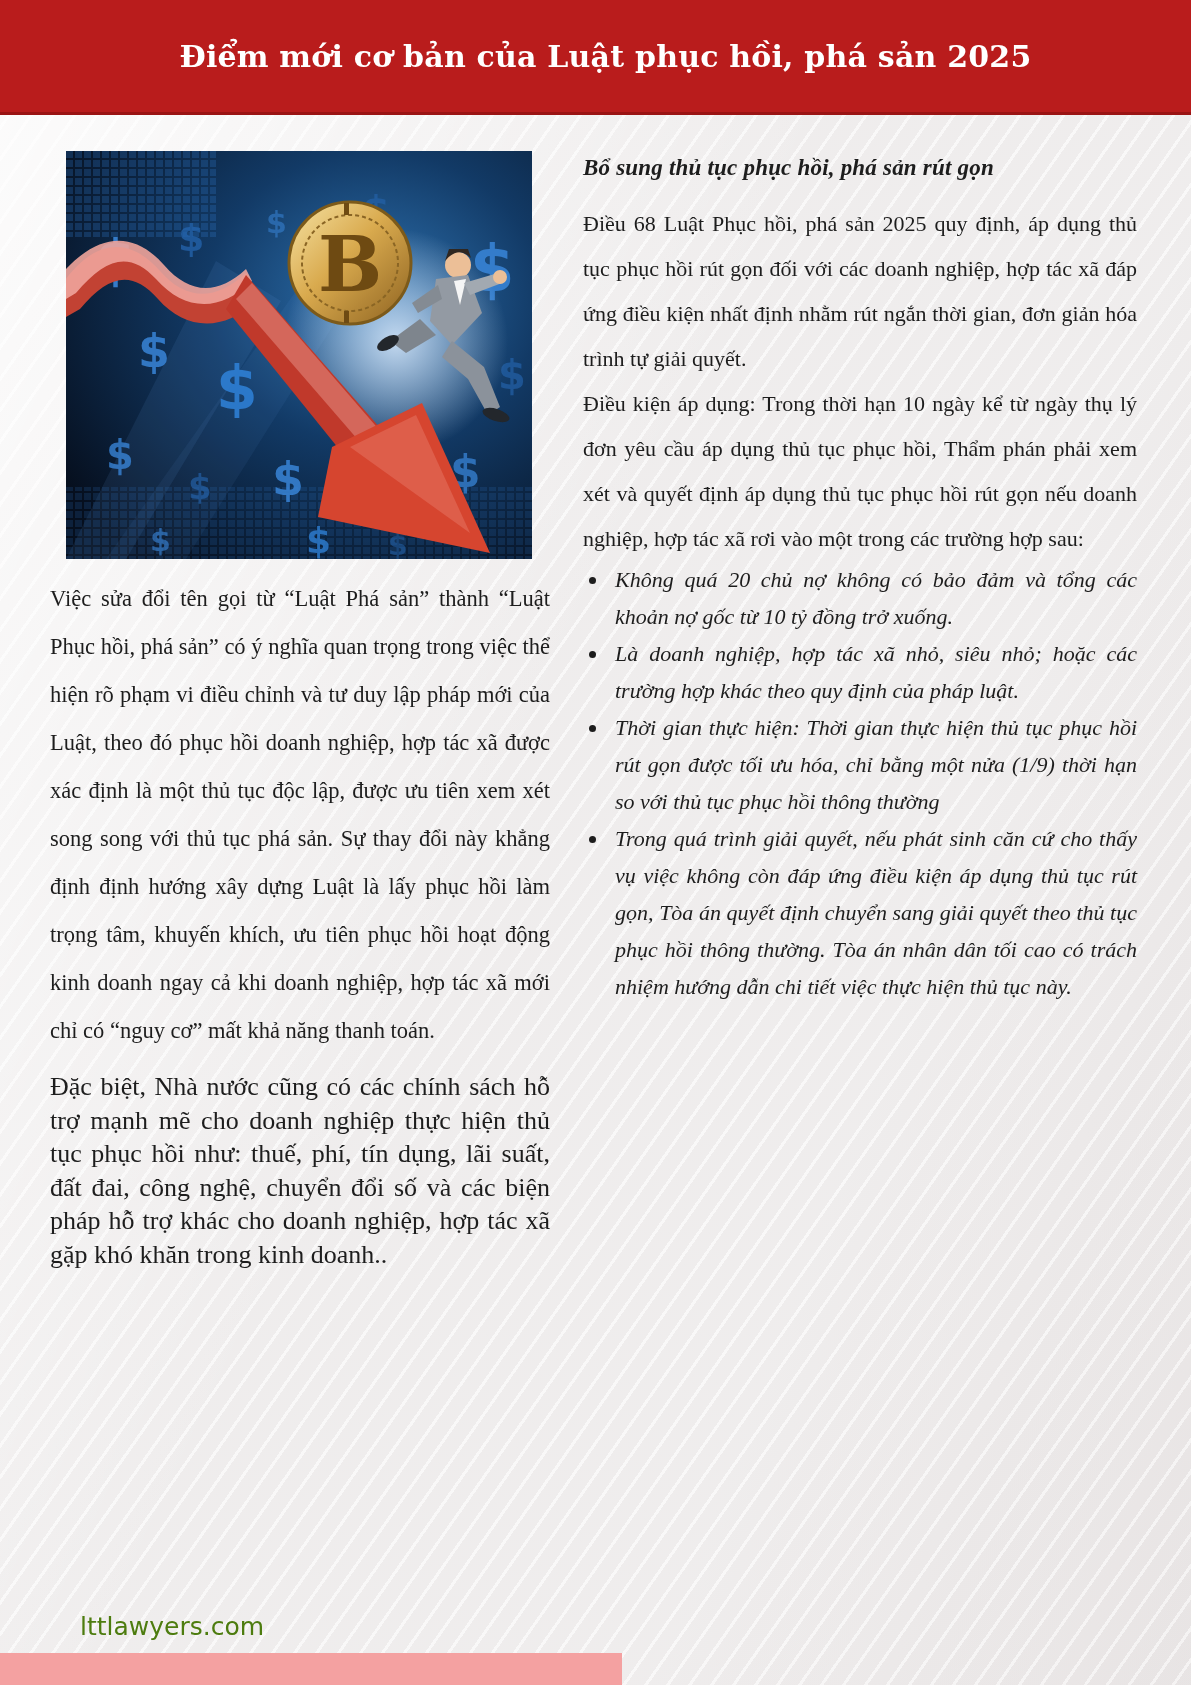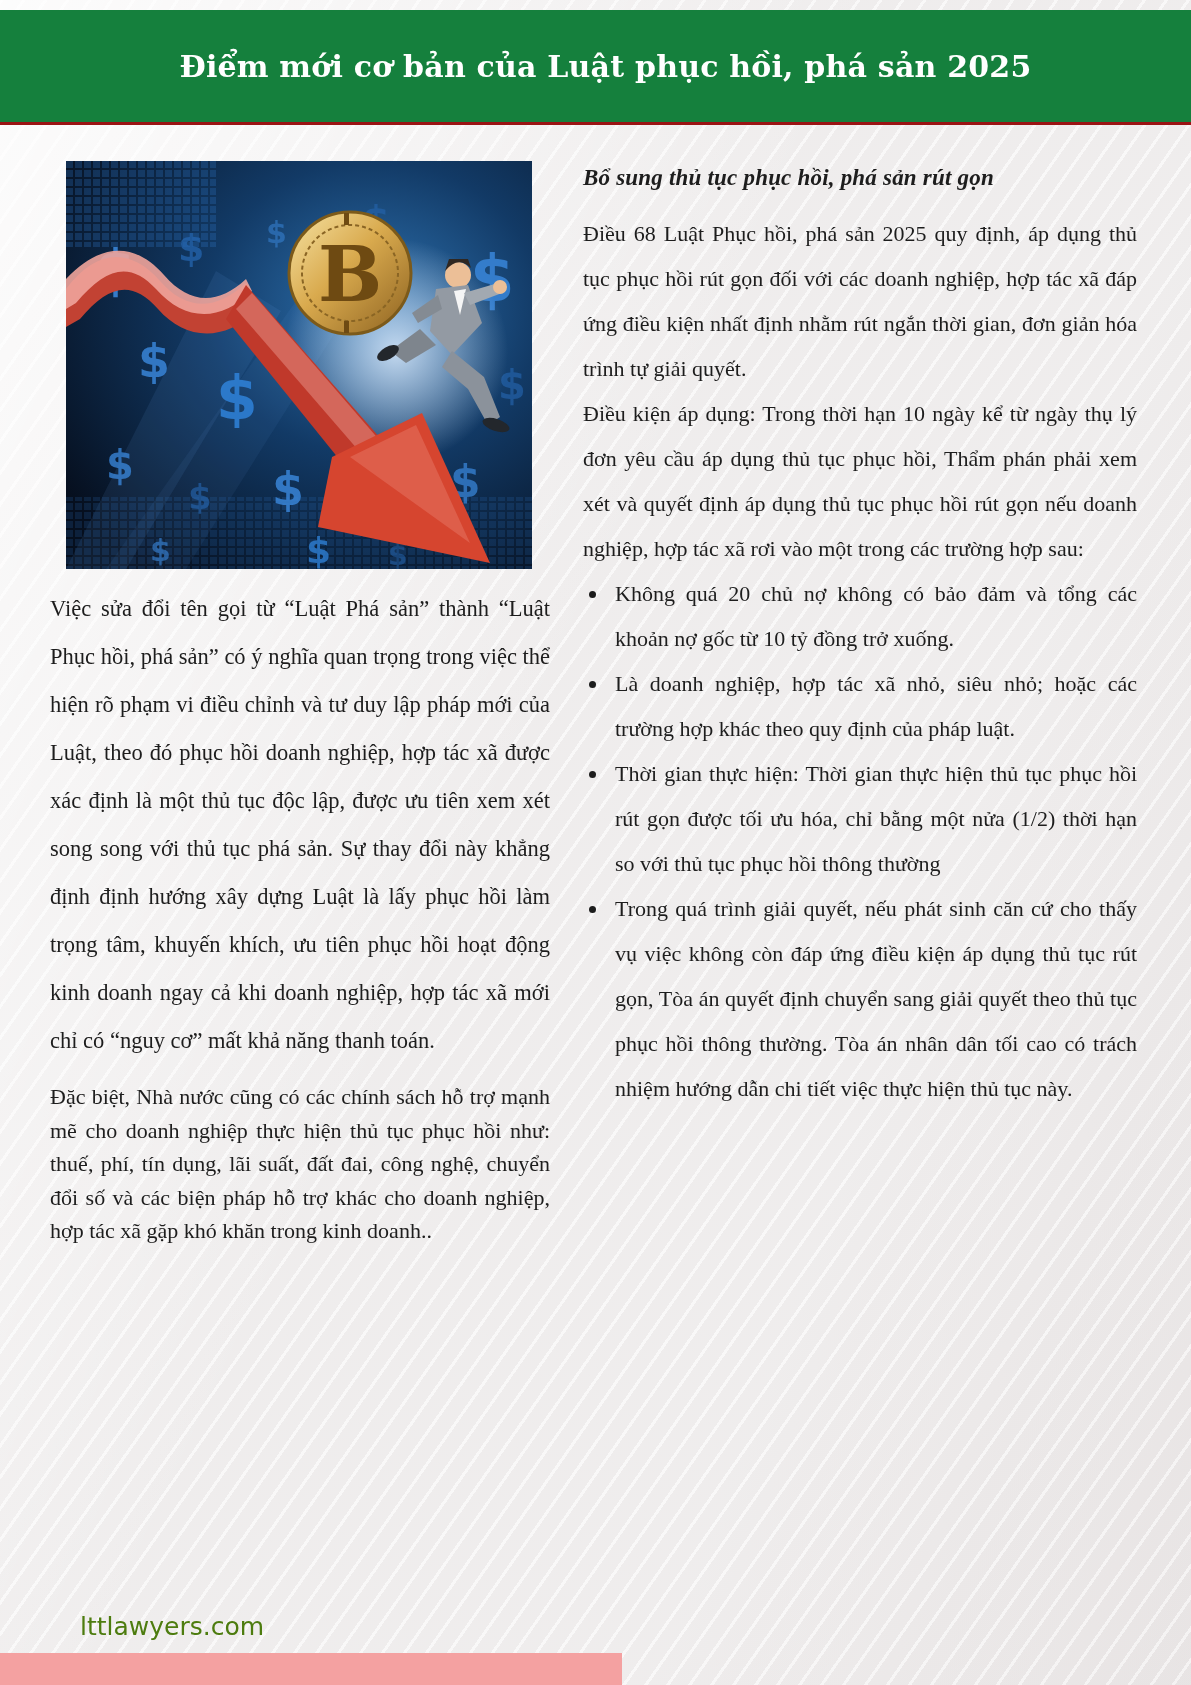--- a/index.html
+++ b/index.html
@@ -21,22 +21,22 @@
     pointer-events:none;
   }
   .masthead{position:relative;padding:20px 0 0 47px;}
   .issue-label{font-size:19px;line-height:24px;color:#141414;}
   .issue-number{
     font-family:"DejaVu Sans", sans-serif;
     font-weight:700;font-size:41px;line-height:46px;letter-spacing:2px;color:#0d0d0d;
   }
   .banner{
     position:relative;
-    margin-top:10px;height:112px;
-    background:#15803d;
+    height:112px;
+    background:#b91c1c;
     border-bottom:3px solid #9a1414;
     display:flex;align-items:center;justify-content:center;padding-left:20px;
   }
   .banner-title{
     font-family:"DejaVu Serif", serif;
     font-weight:700;font-size:30px;color:#ffffff;letter-spacing:.2px;
   }
   .columns{
     position:relative;
     display:flex;gap:33px;
@@ -51,34 +51,34 @@
     font-weight:bold;font-style:italic;
     text-align:justify;
   }
   .col-left .p1{
     margin:16px 0 0 0;
     font-size:22.5px;line-height:48px;
     text-align:justify;
   }
   .col-left .p2{
     margin:15px 0 0 0;
-    font-size:22px;line-height:33.5px;
+    font-size:26px;line-height:33.5px;
     text-align:justify;
   }
   .col-right h2{
     margin:0 0 16px 0;
     font-size:23px;line-height:34px;
     font-weight:bold;font-style:italic;
     letter-spacing:.2px;
   }
   .col-right .sub{margin:0;font-size:23px;line-height:45px;}
   .col-right p{margin:0;font-size:22px;line-height:45px;text-align:justify;}
   .col-right ul{margin:0;padding:0 0 0 26px;list-style:disc;}
   .col-right li{
-    font-size:22px;line-height:45px;text-align:justify;padding-left:6px;
+    font-size:22px;line-height:37px;text-align:justify;padding-left:6px;font-style:italic;
   }
   .site-link{
     position:absolute;left:80px;top:1612px;
     font-family:"DejaVu Sans", sans-serif;
     font-size:25px;color:#4d7c0f;text-decoration:none;
   }
   .footer-band{
     position:absolute;left:0;bottom:0;
     width:622px;height:32px;background:#f4a1a1;
   }
@@ -181,21 +181,21 @@
       <p class="p2">Đặc biệt, Nhà nước cũng có các chính sách hỗ trợ mạnh mẽ cho doanh nghiệp thực hiện thủ tục phục hồi như: thuế, phí, tín dụng, lãi suất, đất đai, công nghệ, chuyển đổi số và các biện pháp hỗ trợ khác cho doanh nghiệp, hợp tác xã gặp khó khăn trong kinh doanh..</p>
     </div>
 
     <div class="col-right">
       <h2>Bổ sung thủ tục phục hồi, phá sản rút gọn</h2>
       <p>Điều 68 Luật Phục hồi, phá sản 2025 quy định, áp dụng thủ tục phục hồi rút gọn đối với các doanh nghiệp, hợp tác xã đáp ứng điều kiện nhất định nhằm rút ngắn thời gian, đơn giản hóa trình tự giải quyết.</p>
       <p>Điều kiện áp dụng: Trong thời hạn 10 ngày kể từ ngày thụ lý đơn yêu cầu áp dụng thủ tục phục hồi, Thẩm phán phải xem xét và quyết định áp dụng thủ tục phục hồi rút gọn nếu doanh nghiệp, hợp tác xã rơi vào một trong các trường hợp sau:</p>
       <ul>
         <li>Không quá 20 chủ nợ không có bảo đảm và tổng các khoản nợ gốc từ 10 tỷ đồng trở xuống.</li>
         <li>Là doanh nghiệp, hợp tác xã nhỏ, siêu nhỏ; hoặc các trường hợp khác theo quy định của pháp luật.</li>
-        <li>Thời gian thực hiện: Thời gian thực hiện thủ tục phục hồi rút gọn được tối ưu hóa, chỉ bằng một nửa (1/2) thời hạn so với thủ tục phục hồi thông thường</li>
+        <li>Thời gian thực hiện: Thời gian thực hiện thủ tục phục hồi rút gọn được tối ưu hóa, chỉ bằng một nửa (1/9) thời hạn so với thủ tục phục hồi thông thường</li>
         <li>Trong quá trình giải quyết, nếu phát sinh căn cứ cho thấy vụ việc không còn đáp ứng điều kiện áp dụng thủ tục rút gọn, Tòa án quyết định chuyển sang giải quyết theo thủ tục phục hồi thông thường. Tòa án nhân dân tối cao có trách nhiệm hướng dẫn chi tiết việc thực hiện thủ tục này.</li>
       </ul>
     </div>
 
   </div>
 
   <a class="site-link" href="#">lttlawyers.com</a>
   <div class="footer-band"></div>
 </div>
 

